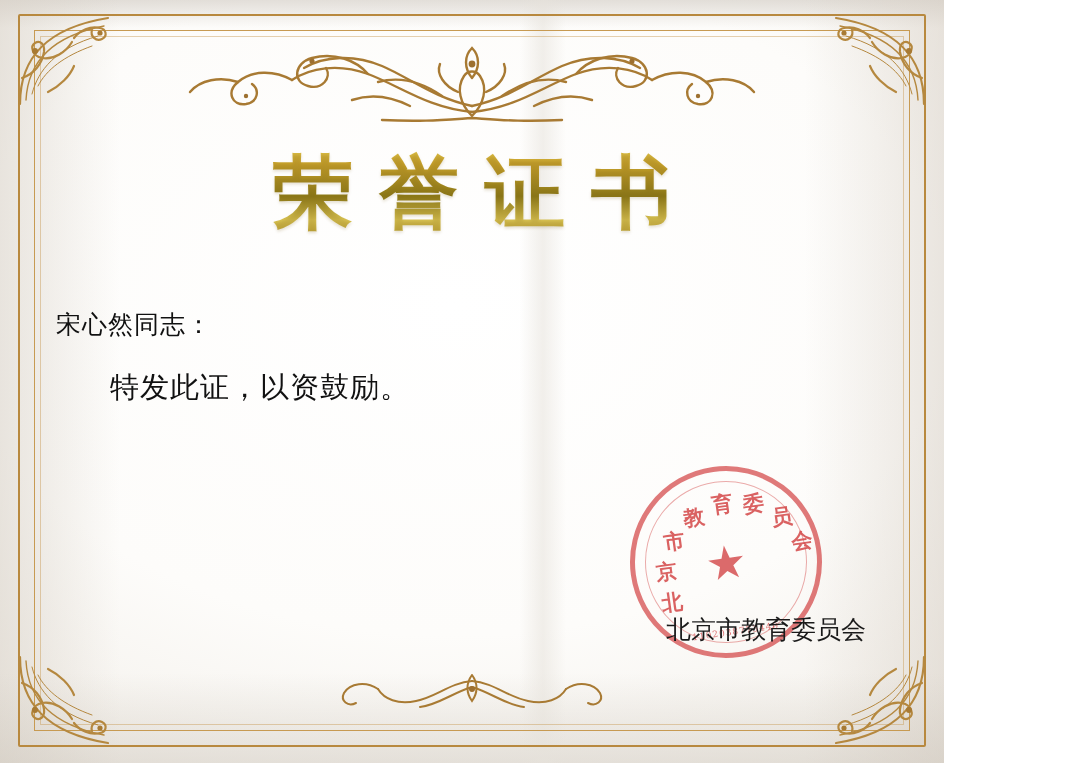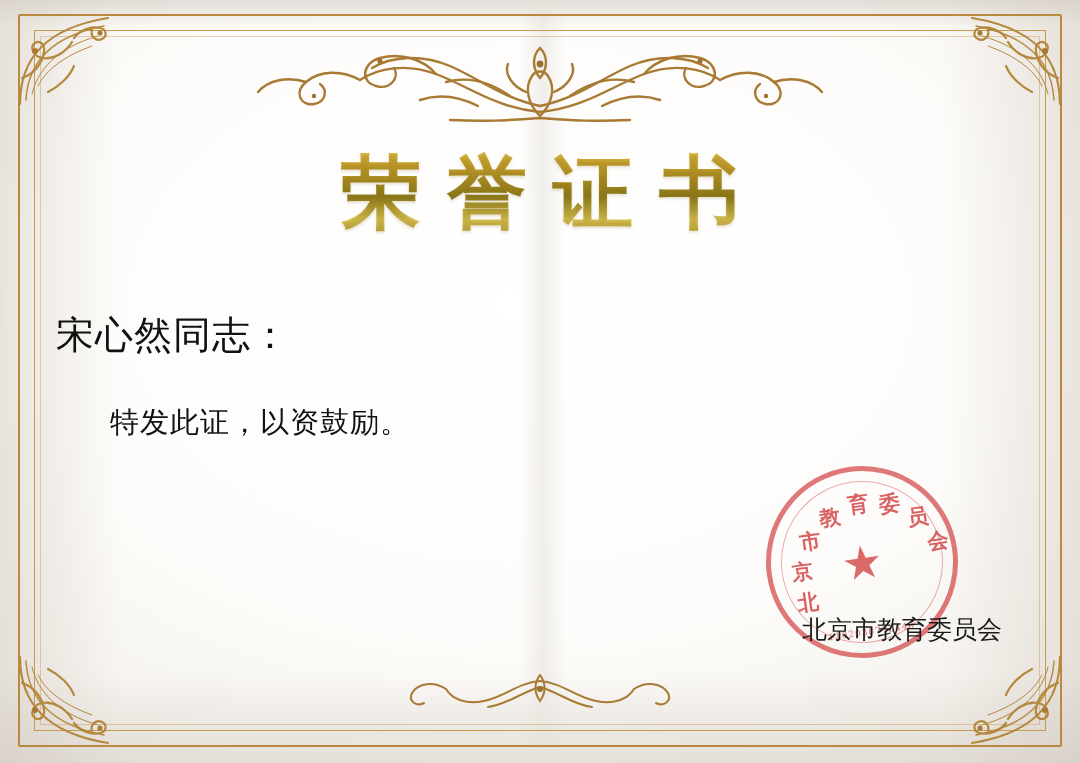--- a/index.html
+++ b/index.html
@@ -9,21 +9,21 @@
   }
   body {
     width: 1080px;
     height: 763px;
     overflow: hidden;
     font-family: "DejaVu Serif", "Liberation Serif", serif;
   }
 
   #certificate {
     position: relative;
-    width: 1080px;
+    width: 944px;
     height: 763px;
     background:
       radial-gradient(ellipse 900px 600px at 48% 40%, #ffffff 0%, #fdfcfa 55%, #f4f1ec 85%, #ece7e0 100%);
     overflow: hidden;
   }
 
   
   .sheen-left {
     position: absolute;
     left: 0; top: 0;
@@ -139,29 +139,29 @@
     top: 305px;
     color: #111;
     font-size: 29px;
     line-height: 1.62;
     font-family: "DejaVu Serif", "Liberation Serif", serif;
     letter-spacing: 1px;
   }
   .salutation {
     padding-left: 4px;
     margin-bottom: 4px;
-    font-size: 38px;
+    font-size: 25px;
   }
   .para {
     text-indent: 2em;
     margin: 0 0 6px 0;
     text-align: justify;
   }
   .para.closing {
-    margin-top: 32px;
+    margin-top: 18px;
   }
 
   
   .signature {
     position: absolute;
     right: 78px;
     bottom: 115px;
     text-align: center;
     color: #1a1a1a;
     font-size: 25px;

